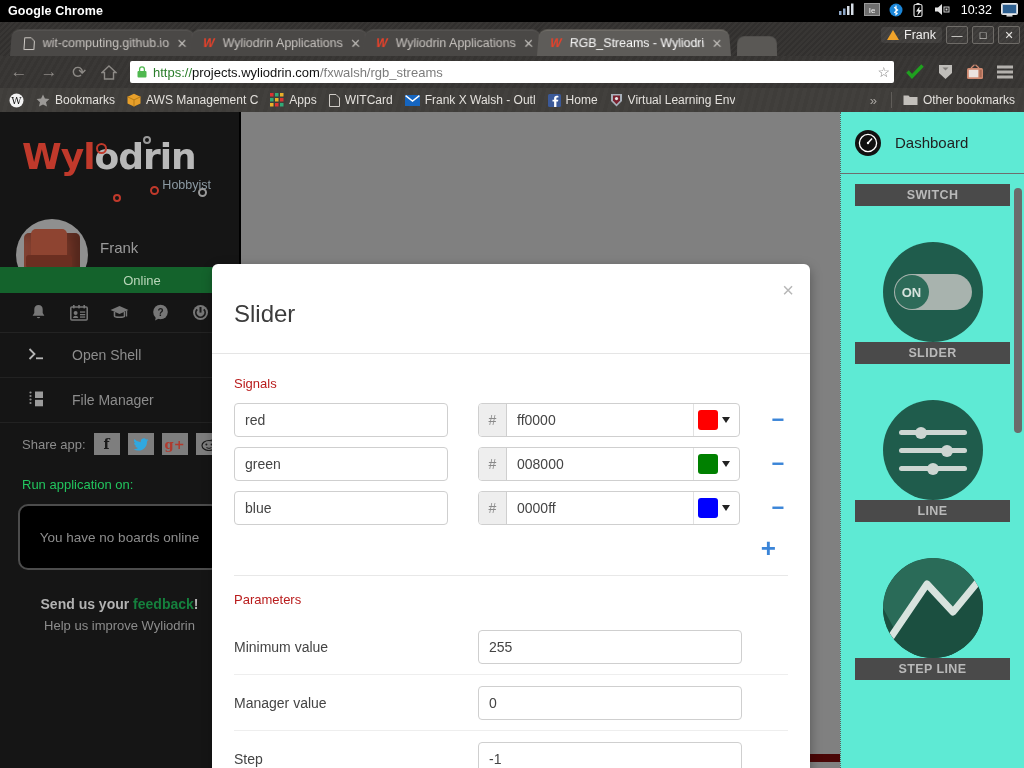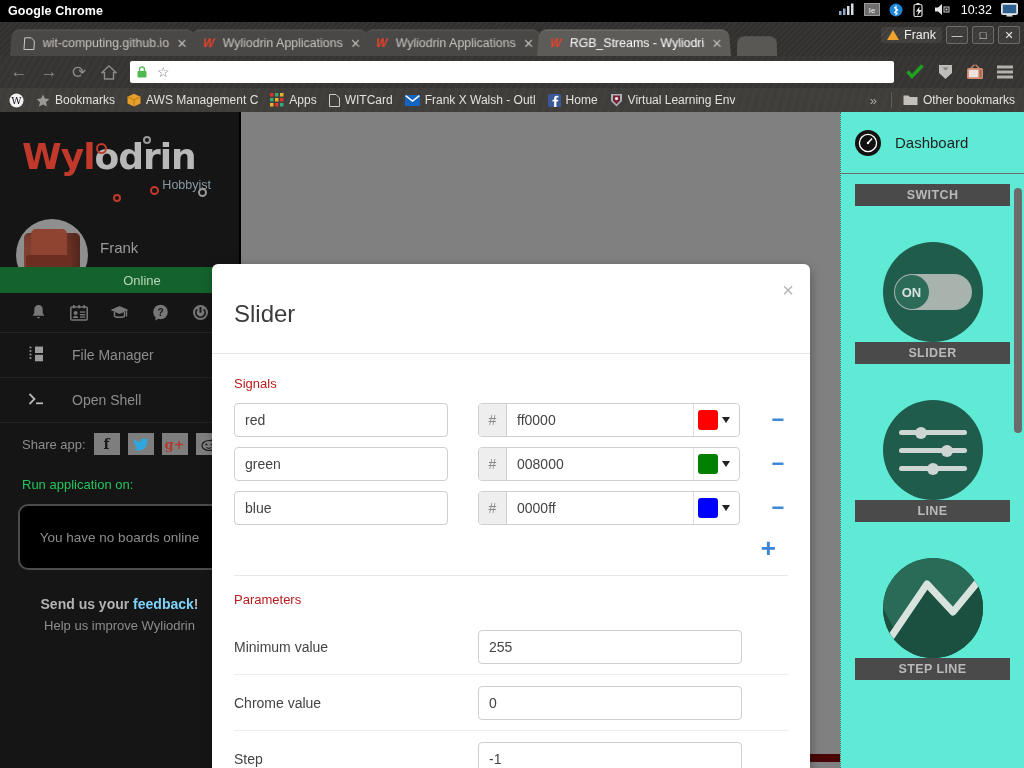--- a/index.html
+++ b/index.html
@@ -236,21 +236,21 @@
   }
   #runon { padding: 12px 0 6px 22px; color: #22c55e; font-size: 13px; }
   #noboards {
     margin: 6px 18px; height: 66px; background: #000;
     border: 2px solid #4c4c4c; border-radius: 10px;
     display: flex; align-items: center; justify-content: center;
     color: #8d8d8d; font-size: 13.5px;
   }
   #feedback { text-align: center; margin-top: 26px; font-size: 14px; }
   #feedback .f1 { color: #b3b3b3; font-weight: bold; }
-  #feedback .f2 { color: #7dd3fc; font-weight: bold; }
+  #feedback .f2 { color: #15803d; font-weight: bold; }
   #feedback .f3 { display: block; margin-top: 6px; color: #8c8c8c; font-size: 13px; font-weight: normal; }
 
   
   #main-area {
     position: absolute; left: 241px; top: 0; right: 184px; height: 656px;
     background: #808080;
   }
   #main-card {
     position: absolute; left: 70px; top: 545px; width: 180px; height: 60px;
     background: #2b2b2b; border-radius: 10px;
@@ -488,20 +488,21 @@
           <path d="M8 1 L15 7.5 H12.5 V14 H3.5 V7.5 H1 Z" fill="none" stroke="#8d8a86" stroke-width="1.4"></path>
         </svg>
     </span>
     <div id="omnibox">
       <span class="lock">
         <svg width="10" height="12" viewBox="0 0 10 12">
             <rect x="0.5" y="5" width="9" height="6.5" rx="1" fill="#4fb84f"></rect>
             <path d="M2.6 5 V3.2 a2.4 2.4 0 0 1 4.8 0 V5" fill="none" stroke="#4fb84f" stroke-width="1.3"></path>
           </svg>
       </span>
+      <span class="url"><span class="scheme">https</span><span class="sep">://</span><span class="host">projects.wyliodrin.com</span><span class="path">/fxwalsh/rgb_streams</span></span>
       <span class="star">☆</span>
     </div>
     <span class="tb-ico">
       <svg width="18" height="16" viewBox="0 0 18 16">
           <path d="M1.5 7.5 L6 12.5 L16.5 1.5" stroke="#1fa01f" stroke-width="3.4" fill="none"></path>
         </svg>
     </span>
     <span class="tb-ico">
       <svg width="15" height="16" viewBox="0 0 15 16">
           <path d="M1 1 H14 V9 L7.5 15 L1 9 Z" fill="#bfbdb9"></path>
@@ -679,40 +680,40 @@
           <svg width="17" height="17" viewBox="0 0 17 17">
               <circle cx="8.5" cy="8.5" r="7.5" fill="#777"></circle>
               <path d="M8.5 3 V8.6" stroke="#1a1a1a" stroke-width="2"></path>
               <path d="M5.2 5.4 a4.6 4.6 0 1 0 6.6 0" fill="none" stroke="#1a1a1a" stroke-width="1.8"></path>
             </svg>
         </span>
       </div>
 
       <div class="side-row">
         <span class="srow-ico">
+          <svg width="18" height="14" viewBox="0 0 18 14">
+              <path d="M1.5 2 L6.5 7 L1.5 12" fill="none" stroke="#b5b5b5" stroke-width="1.8"></path>
+              <rect x="8" y="10.4" width="7" height="1.8" fill="#b5b5b5"></rect>
+            </svg>
+        </span>
+        <span>Open Shell</span>
+      </div>
+
+      <div class="side-row">
+        <span class="srow-ico">
           <svg width="16" height="16" viewBox="0 0 16 16">
               <rect x="6" y="0.5" width="8" height="6.5" fill="#9b9b9b"></rect>
               <rect x="6" y="8.8" width="8" height="6.5" fill="#9b9b9b"></rect>
               <circle cx="1.5" cy="1.5" r="1.1" fill="#8d8d8d"></circle>
               <circle cx="1.5" cy="5" r="1.1" fill="#8d8d8d"></circle>
               <circle cx="1.5" cy="8.5" r="1.1" fill="#8d8d8d"></circle>
               <circle cx="1.5" cy="12" r="1.1" fill="#8d8d8d"></circle>
             </svg>
         </span>
         <span>File Manager</span>
-      </div>
-
-      <div class="side-row">
-        <span class="srow-ico">
-          <svg width="18" height="14" viewBox="0 0 18 14">
-              <path d="M1.5 2 L6.5 7 L1.5 12" fill="none" stroke="#b5b5b5" stroke-width="1.8"></path>
-              <rect x="8" y="10.4" width="7" height="1.8" fill="#b5b5b5"></rect>
-            </svg>
-        </span>
-        <span>Open Shell</span>
       </div>
 
       <div id="share-row">
         <span>Share app:</span>
         <span class="share-ico" style="color:#1a1a1a;">f</span>
         <span class="share-ico">
           <svg width="16" height="13" viewBox="0 0 16 13">
               <path d="M15.5 1.9 a6 6 0 0 1-1.8 0.5 a3.1 3.1 0 0 0 1.4-1.7 a6.2 6.2 0 0 1-2 0.75 A3.1 3.1 0 0 0 7.8 4.3 A8.8 8.8 0 0 1 1.4 1 a3.1 3.1 0 0 0 1 4.1 a3 3 0 0 1-1.4-0.4 a3.1 3.1 0 0 0 2.5 3 a3.1 3.1 0 0 1-1.4 0.05 a3.1 3.1 0 0 0 2.9 2.15 A6.3 6.3 0 0 1 0.5 11.2 a8.8 8.8 0 0 0 4.8 1.4 c5.7 0 8.9-4.8 8.7-9.1 a6.3 6.3 0 0 0 1.5-1.6 Z" fill="#2fa8e0"></path>
             </svg>
         </span>
@@ -860,21 +861,21 @@
 
         <div class="sec-div"></div>
 
         <div class="sec-title">Parameters</div>
 
         <div class="param-row">
           <span class="param-label">Minimum value</span>
           <span class="param-input">255</span>
         </div>
         <div class="param-row">
-          <span class="param-label">Chrome value</span>
+          <span class="param-label">Manager value</span>
           <span class="param-input">0</span>
         </div>
         <div class="param-row">
           <span class="param-label">Step</span>
           <span class="param-input">-1</span>
         </div>
 
       </div>
     </div>
 

